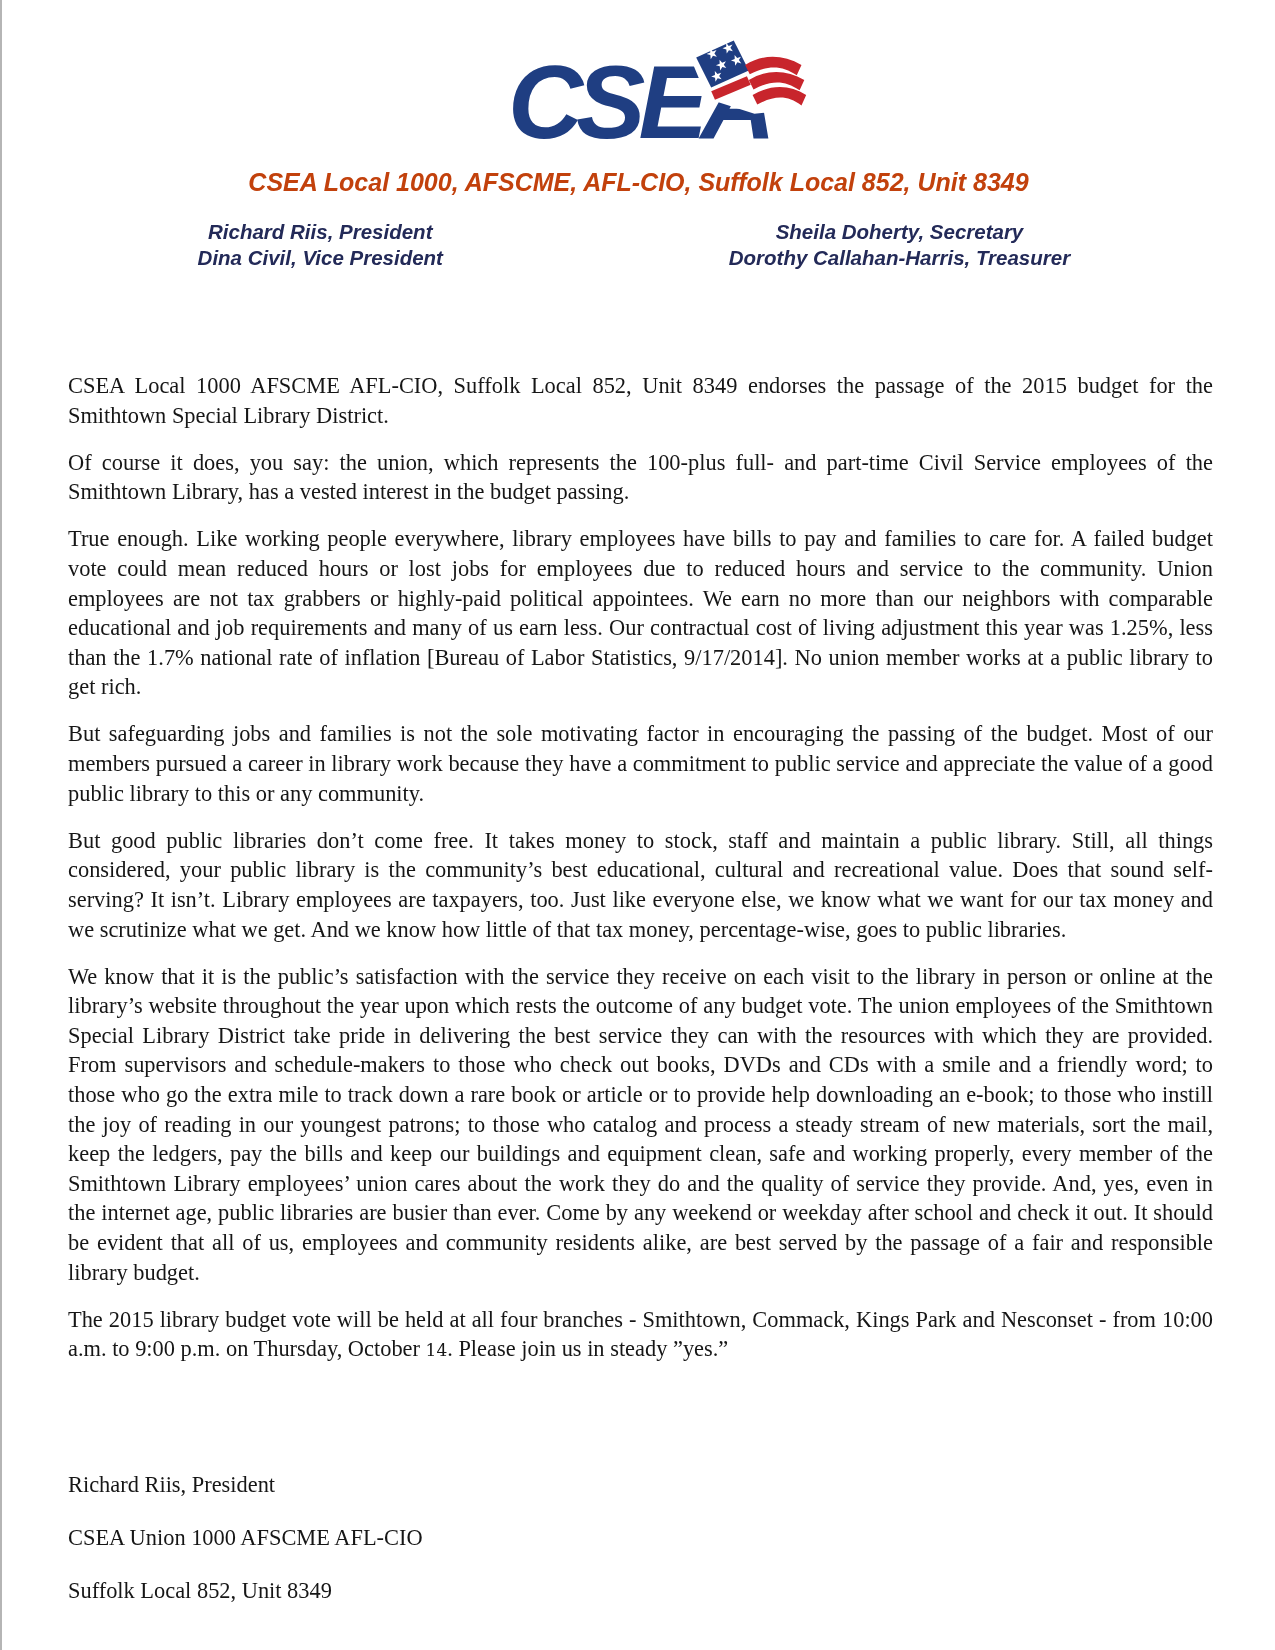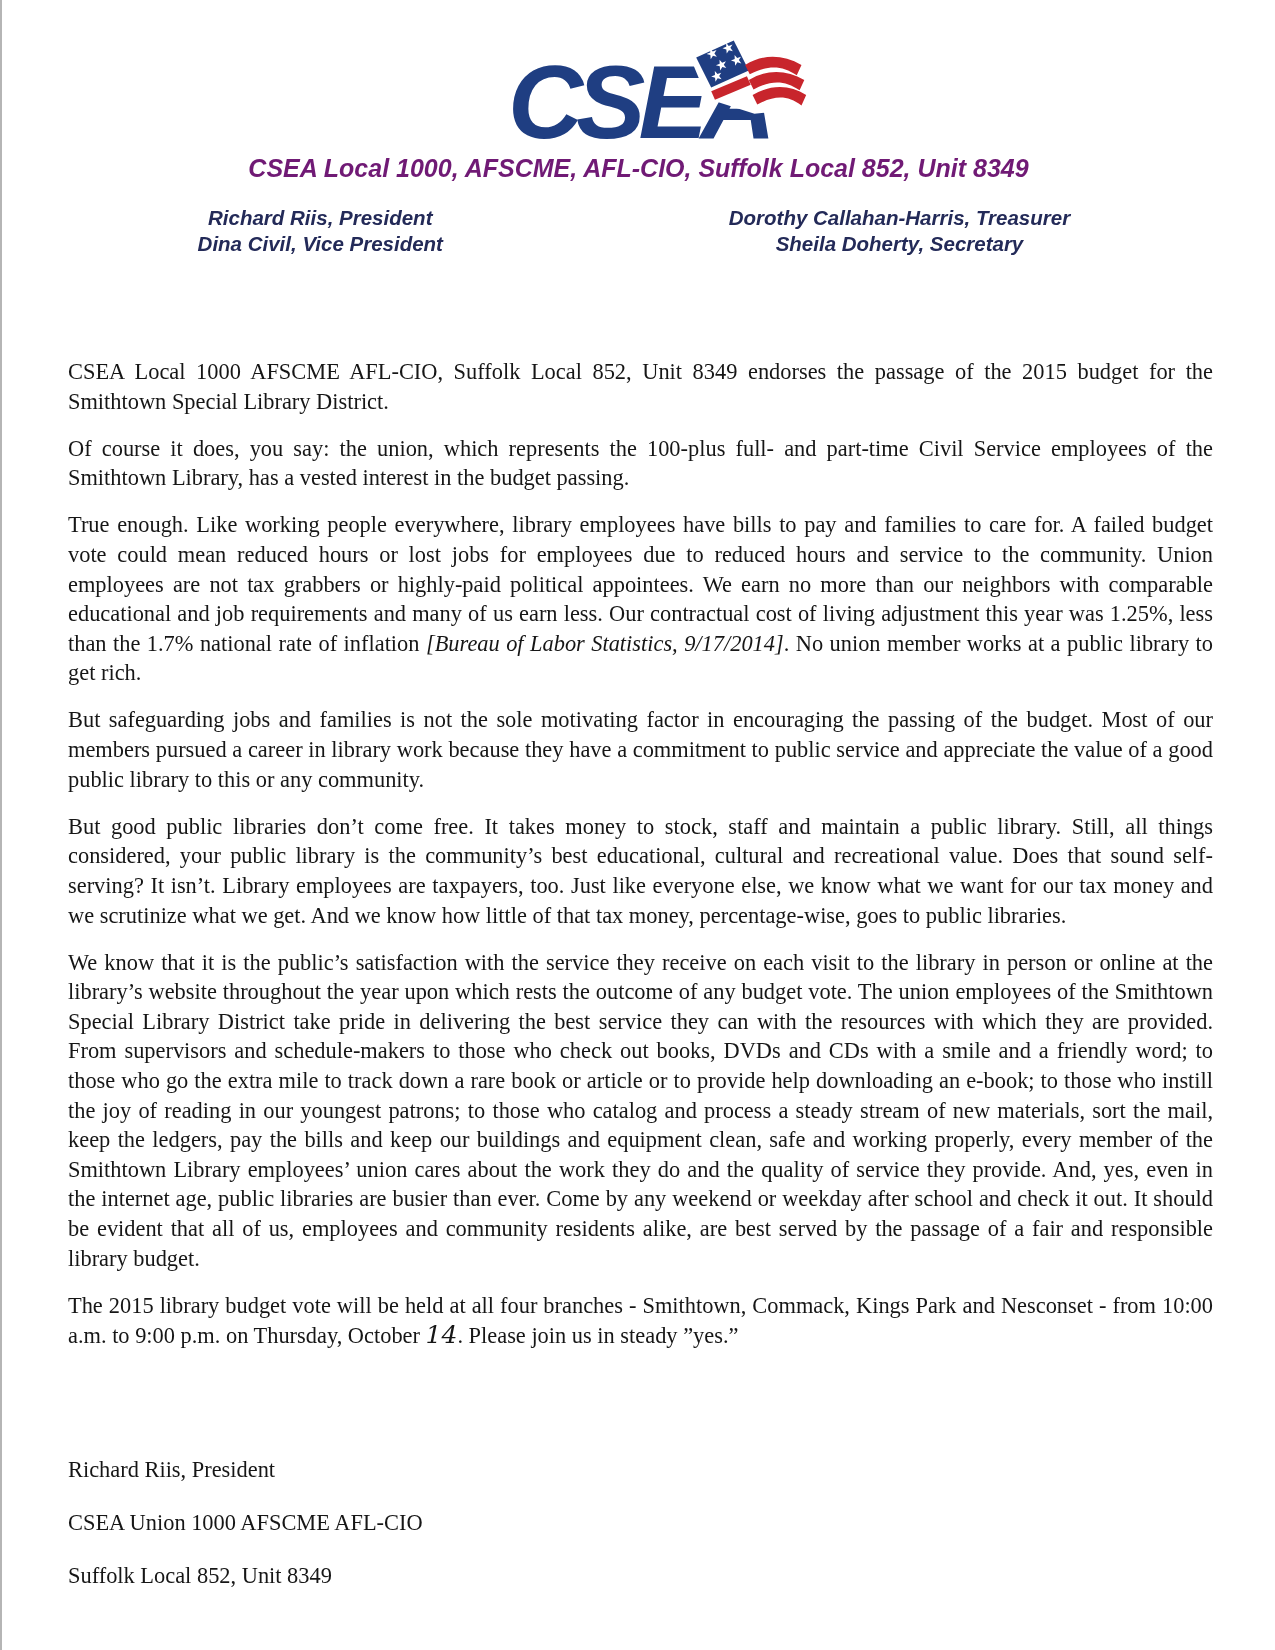--- a/index.html
+++ b/index.html
@@ -27,48 +27,49 @@
     color: #1f3e82;
   }
   .logo-flag {
     position: absolute;
     top: -18px;
     right: -40px;
     width: 126px;
     height: 96px;
   }
   .org-line {
+    margin-top: 14px;
     text-align: center;
     font-family: "Liberation Sans", sans-serif;
     font-weight: bold;
     font-style: italic;
     font-size: 25px;
-    color: #701a75;
+    color: #c2410c;
   }
   .officers {
     display: flex;
     margin-top: 22px;
     font-family: "Liberation Sans", sans-serif;
     font-weight: bold;
     font-style: italic;
     font-size: 20.5px;
     line-height: 26px;
     color: #232a58;
   }
   .officers-col-left  { width: 50%; text-align: center; }
   .officers-col-right { width: 41%; text-align: center; }
   .body-text {
     margin: 100px 62px 12px 66px;
     text-align: justify;
     font-size: 22.4px;
     line-height: 29.6px;
   }
   .body-text p { margin: 0 0 17.5px 0; }
-  .seg-italic { font-style: italic; }
-  .seg-inserted { font-family: "DejaVu Serif", serif; font-size: 25px; font-style: italic; }
+  .seg-italic { }
+  .seg-inserted { font-family: "DejaVu Serif", serif; font-size: 17px; }
   .signature { margin: 104px 62px 0 66px; font-size: 22.4px; line-height: 29.6px; }
   .sig-line { margin-bottom: 23.5px; }
 </style>
 </head>
 <body>
 
 <div class="page">
 
   <div class="logo-row">
     <div class="logo">
@@ -93,22 +94,22 @@
   </div>
 
   <div class="org-line">CSEA Local 1000, AFSCME, AFL-CIO, Suffolk Local 852, Unit 8349</div>
 
   <div class="officers">
     <div class="officers-col-left">
         <div>Richard Riis, President</div>
         <div>Dina Civil, Vice President</div>
       </div>
     <div class="officers-col-right">
+        <div>Sheila Doherty, Secretary</div>
         <div>Dorothy Callahan-Harris, Treasurer</div>
-        <div>Sheila Doherty, Secretary</div>
       </div>
   </div>
 
   <div class="body-text">
       <p><span>CSEA Local 1000 AFSCME AFL-CIO, Suffolk Local 852, Unit 8349 endorses the passage of the 2015 budget for the Smithtown Special Library District.</span></p>
       <p><span>Of course it does, you say: the union, which represents the 100-plus full- and part-time Civil Service employees of the Smithtown Library, has a vested interest in the budget passing.</span></p>
       <p><span>True enough. Like working people everywhere, library employees have bills to pay and families to care for. A failed budget vote could mean reduced hours or lost jobs for employees due to reduced hours and service to the community. Union employees are not tax grabbers or highly-paid political appointees. We earn no more than our neighbors with comparable educational and job requirements and many of us earn less. Our contractual cost of living adjustment this year was 1.25%, less than the 1.7% national rate of inflation </span><span class="seg-italic">[Bureau of Labor Statistics, 9/17/2014]</span><span>. No union member works at a public library to get rich.</span></p>
       <p><span>But safeguarding jobs and families is not the sole motivating factor in encouraging the passing of the budget. Most of our members pursued a career in library work because they have a commitment to public service and appreciate the value of a good public library to this or any community.</span></p>
       <p><span>But good public libraries don’t come free. It takes money to stock, staff and maintain a public library. Still, all things considered, your public library is the community’s best educational, cultural and recreational value. Does that sound self-serving? It isn’t. Library employees are taxpayers, too. Just like everyone else, we know what we want for our tax money and we scrutinize what we get. And we know how little of that tax money, percentage-wise, goes to public libraries.</span></p>
       <p><span>We know that it is the public’s satisfaction with the service they receive on each visit to the library in person or online at the library’s website throughout the year upon which rests the outcome of any budget vote. The union employees of the Smithtown Special Library District take pride in delivering the best service they can with the resources with which they are provided. From supervisors and schedule-makers to those who check out books, DVDs and CDs with a smile and a friendly word; to those who go the extra mile to track down a rare book or article or to provide help downloading an e-book; to those who instill the joy of reading in our youngest patrons; to those who catalog and process a steady stream of new materials, sort the mail, keep the ledgers, pay the bills and keep our buildings and equipment clean, safe and working properly, every member of the Smithtown Library employees’ union cares about the work they do and the quality of service they provide. And, yes, even in the internet age, public libraries are busier than ever. Come by any weekend or weekday after school and check it out. It should be evident that all of us, employees and community residents alike, are best served by the passage of a fair and responsible library budget.</span></p>

